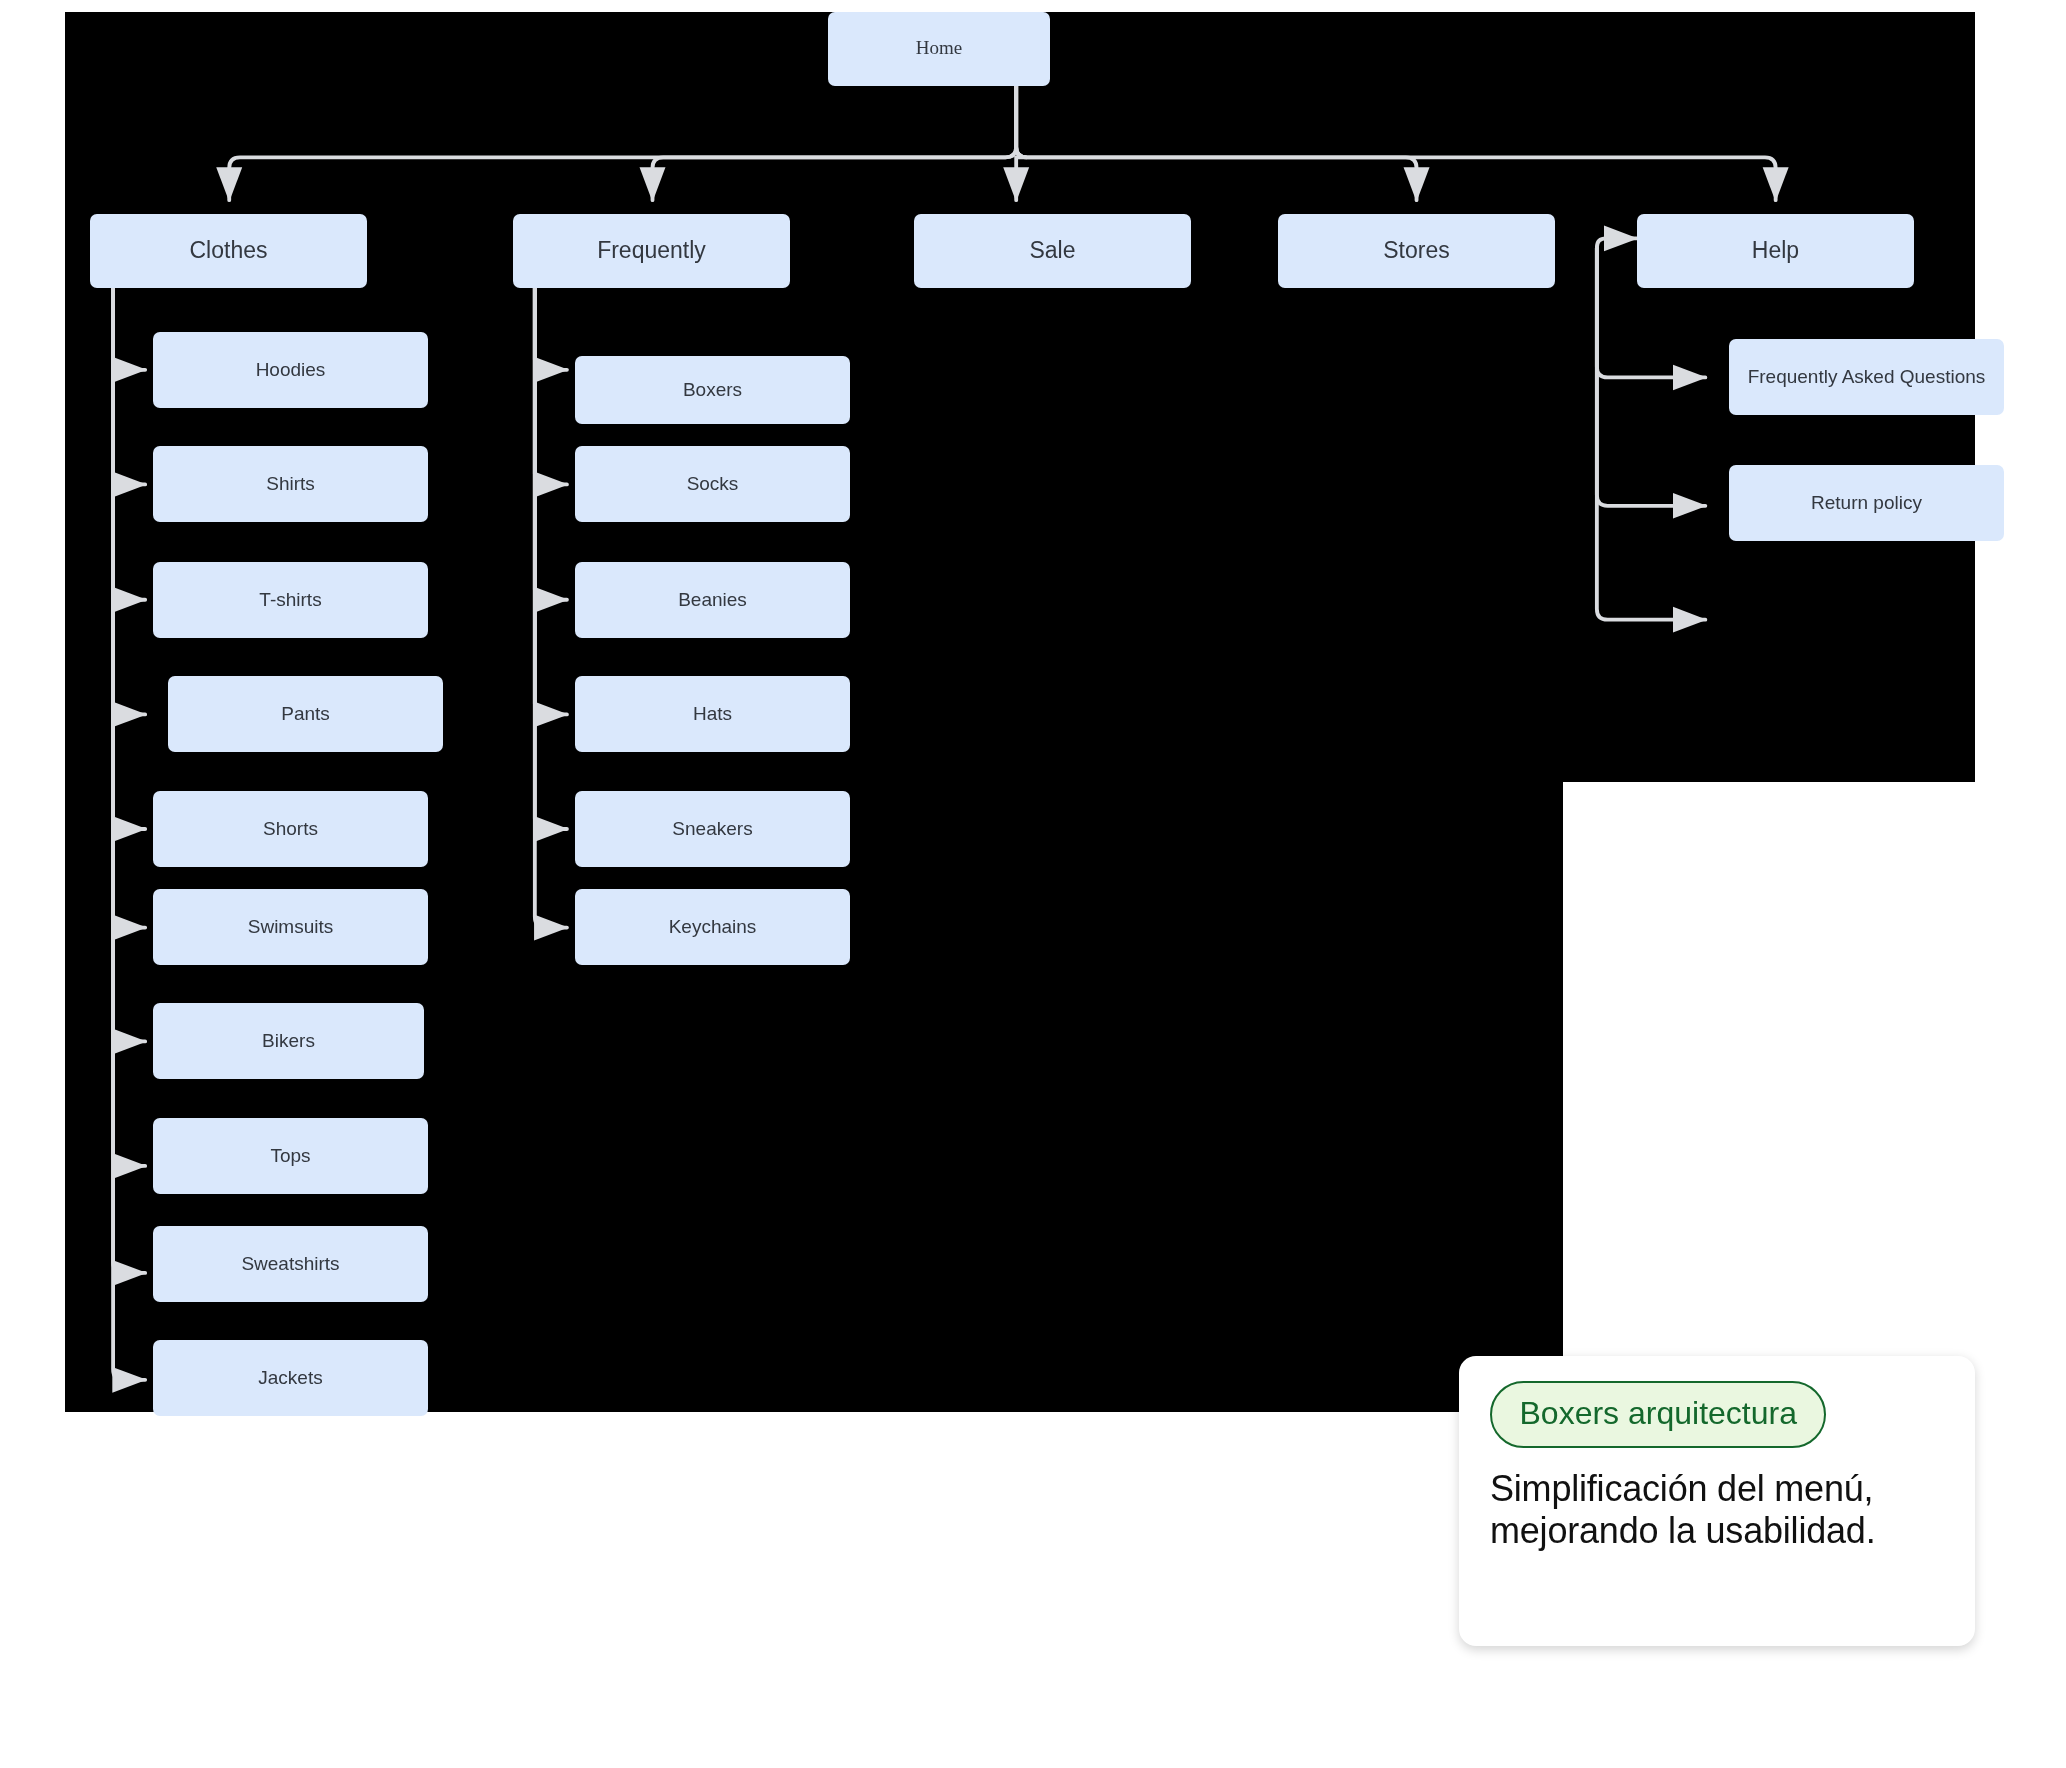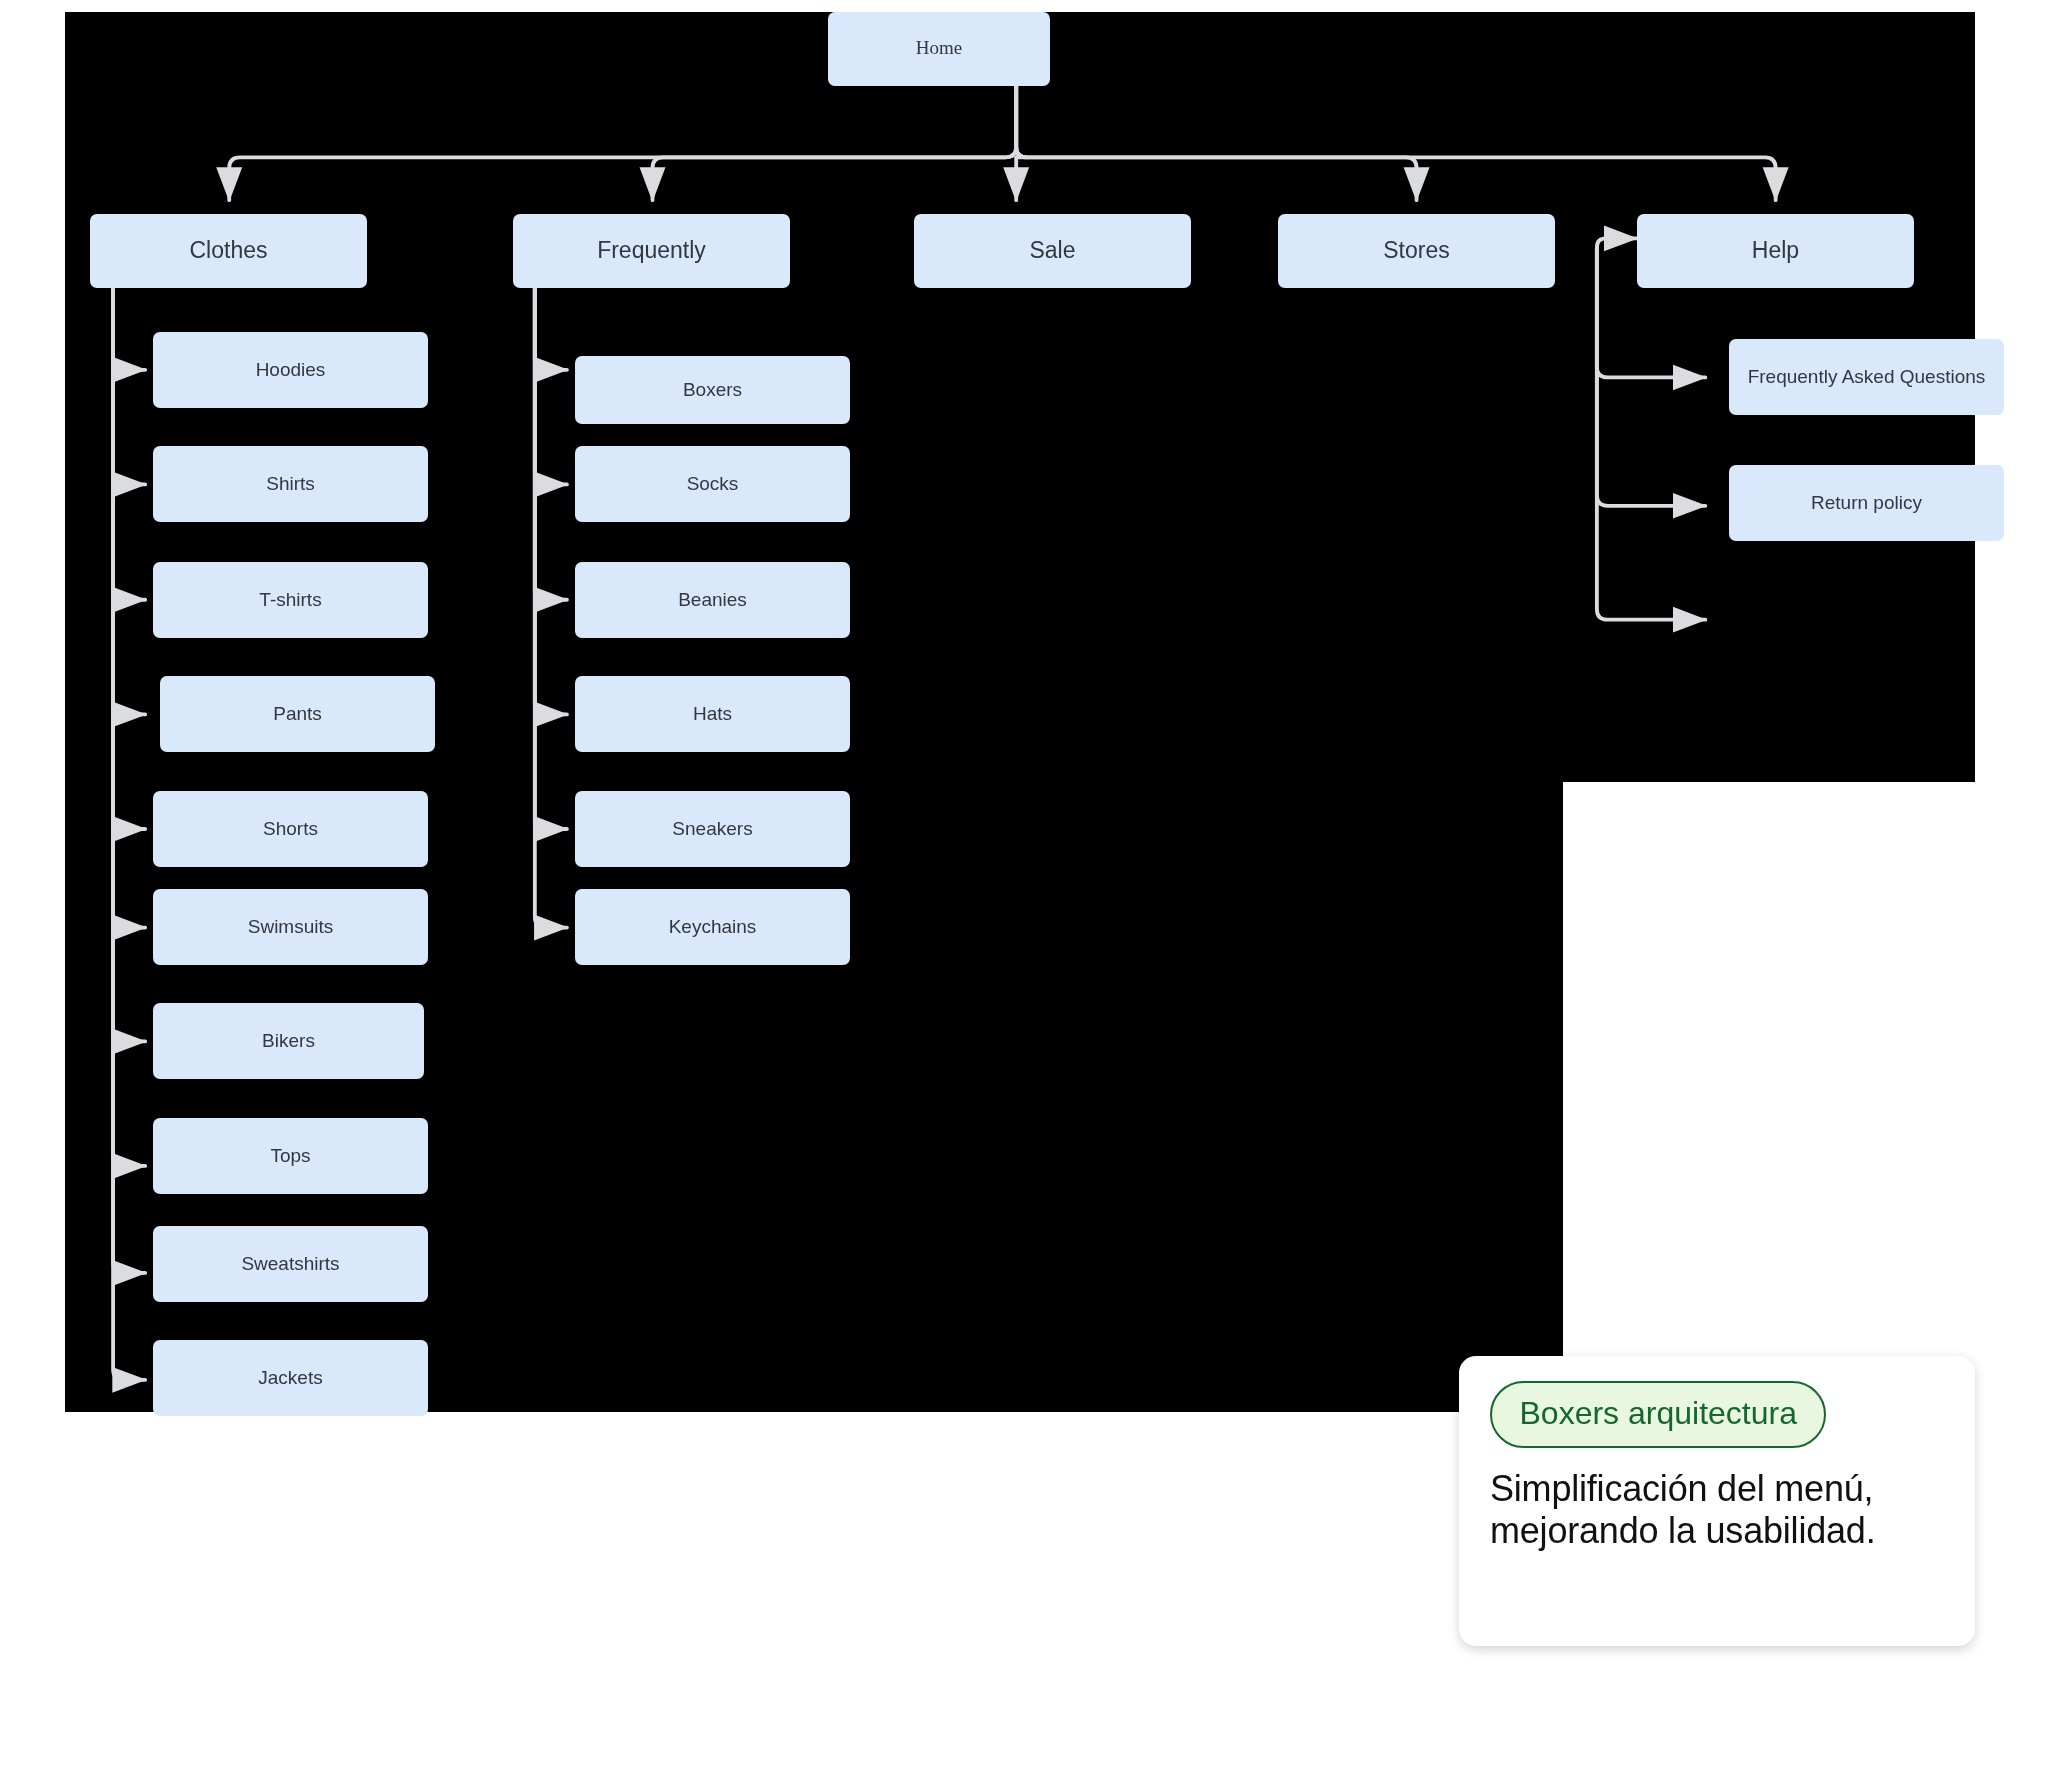--- a/index.html
+++ b/index.html
@@ -142,21 +142,21 @@
 
   <div class="node level1" style="left:90px; top:214px; width:277px; height:74px;">Clothes</div>
   <div class="node level1" style="left:513px; top:214px; width:277px; height:74px;">Frequently</div>
   <div class="node level1" style="left:914px; top:214px; width:277px; height:74px;">Sale</div>
   <div class="node level1" style="left:1278px; top:214px; width:277px; height:74px;">Stores</div>
   <div class="node level1" style="left:1637px; top:214px; width:277px; height:74px;">Help</div>
 
   <div class="node level2" style="left:153px; top:332px; width:275px; height:76px;">Hoodies</div>
   <div class="node level2" style="left:153px; top:446px; width:275px; height:76px;">Shirts</div>
   <div class="node level2" style="left:153px; top:562px; width:275px; height:76px;">T-shirts</div>
-  <div class="node level2" style="left:160px; top:676px; width:275px; height:76px;">Pants</div>
+  <div class="node level2" style="left:168px; top:676px; width:275px; height:76px;">Pants</div>
   <div class="node level2" style="left:153px; top:791px; width:275px; height:76px;">Shorts</div>
   <div class="node level2" style="left:153px; top:889px; width:275px; height:76px;">Swimsuits</div>
   <div class="node level2" style="left:153px; top:1003px; width:271px; height:76px;">Bikers</div>
   <div class="node level2" style="left:153px; top:1118px; width:275px; height:76px;">Tops</div>
   <div class="node level2" style="left:153px; top:1226px; width:275px; height:76px;">Sweatshirts</div>
   <div class="node level2" style="left:153px; top:1340px; width:275px; height:76px;">Jackets</div>
 
   <div class="node level2" style="left:575px; top:332px; width:275px; height:68px;margin-top:24px;">Boxers</div>
   <div class="node level2" style="left:575px; top:446px; width:275px; height:76px;">Socks</div>
   <div class="node level2" style="left:575px; top:562px; width:275px; height:76px;">Beanies</div>

